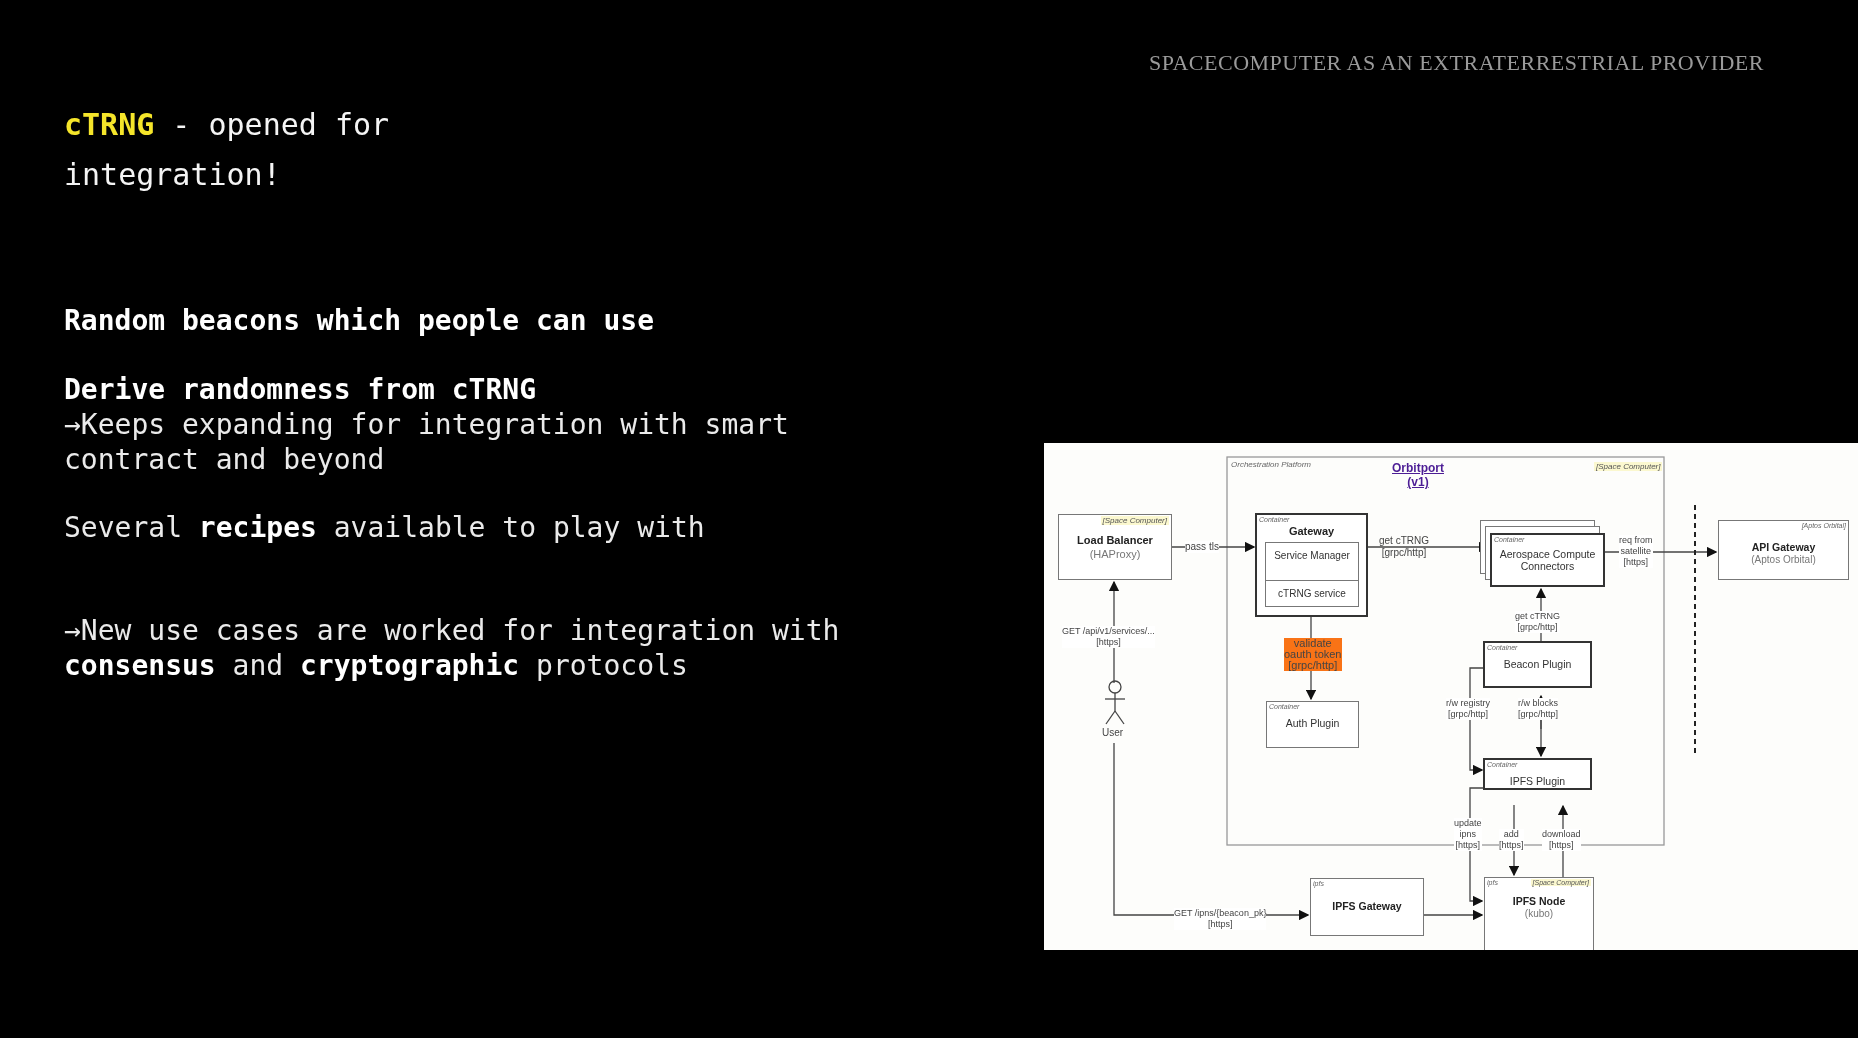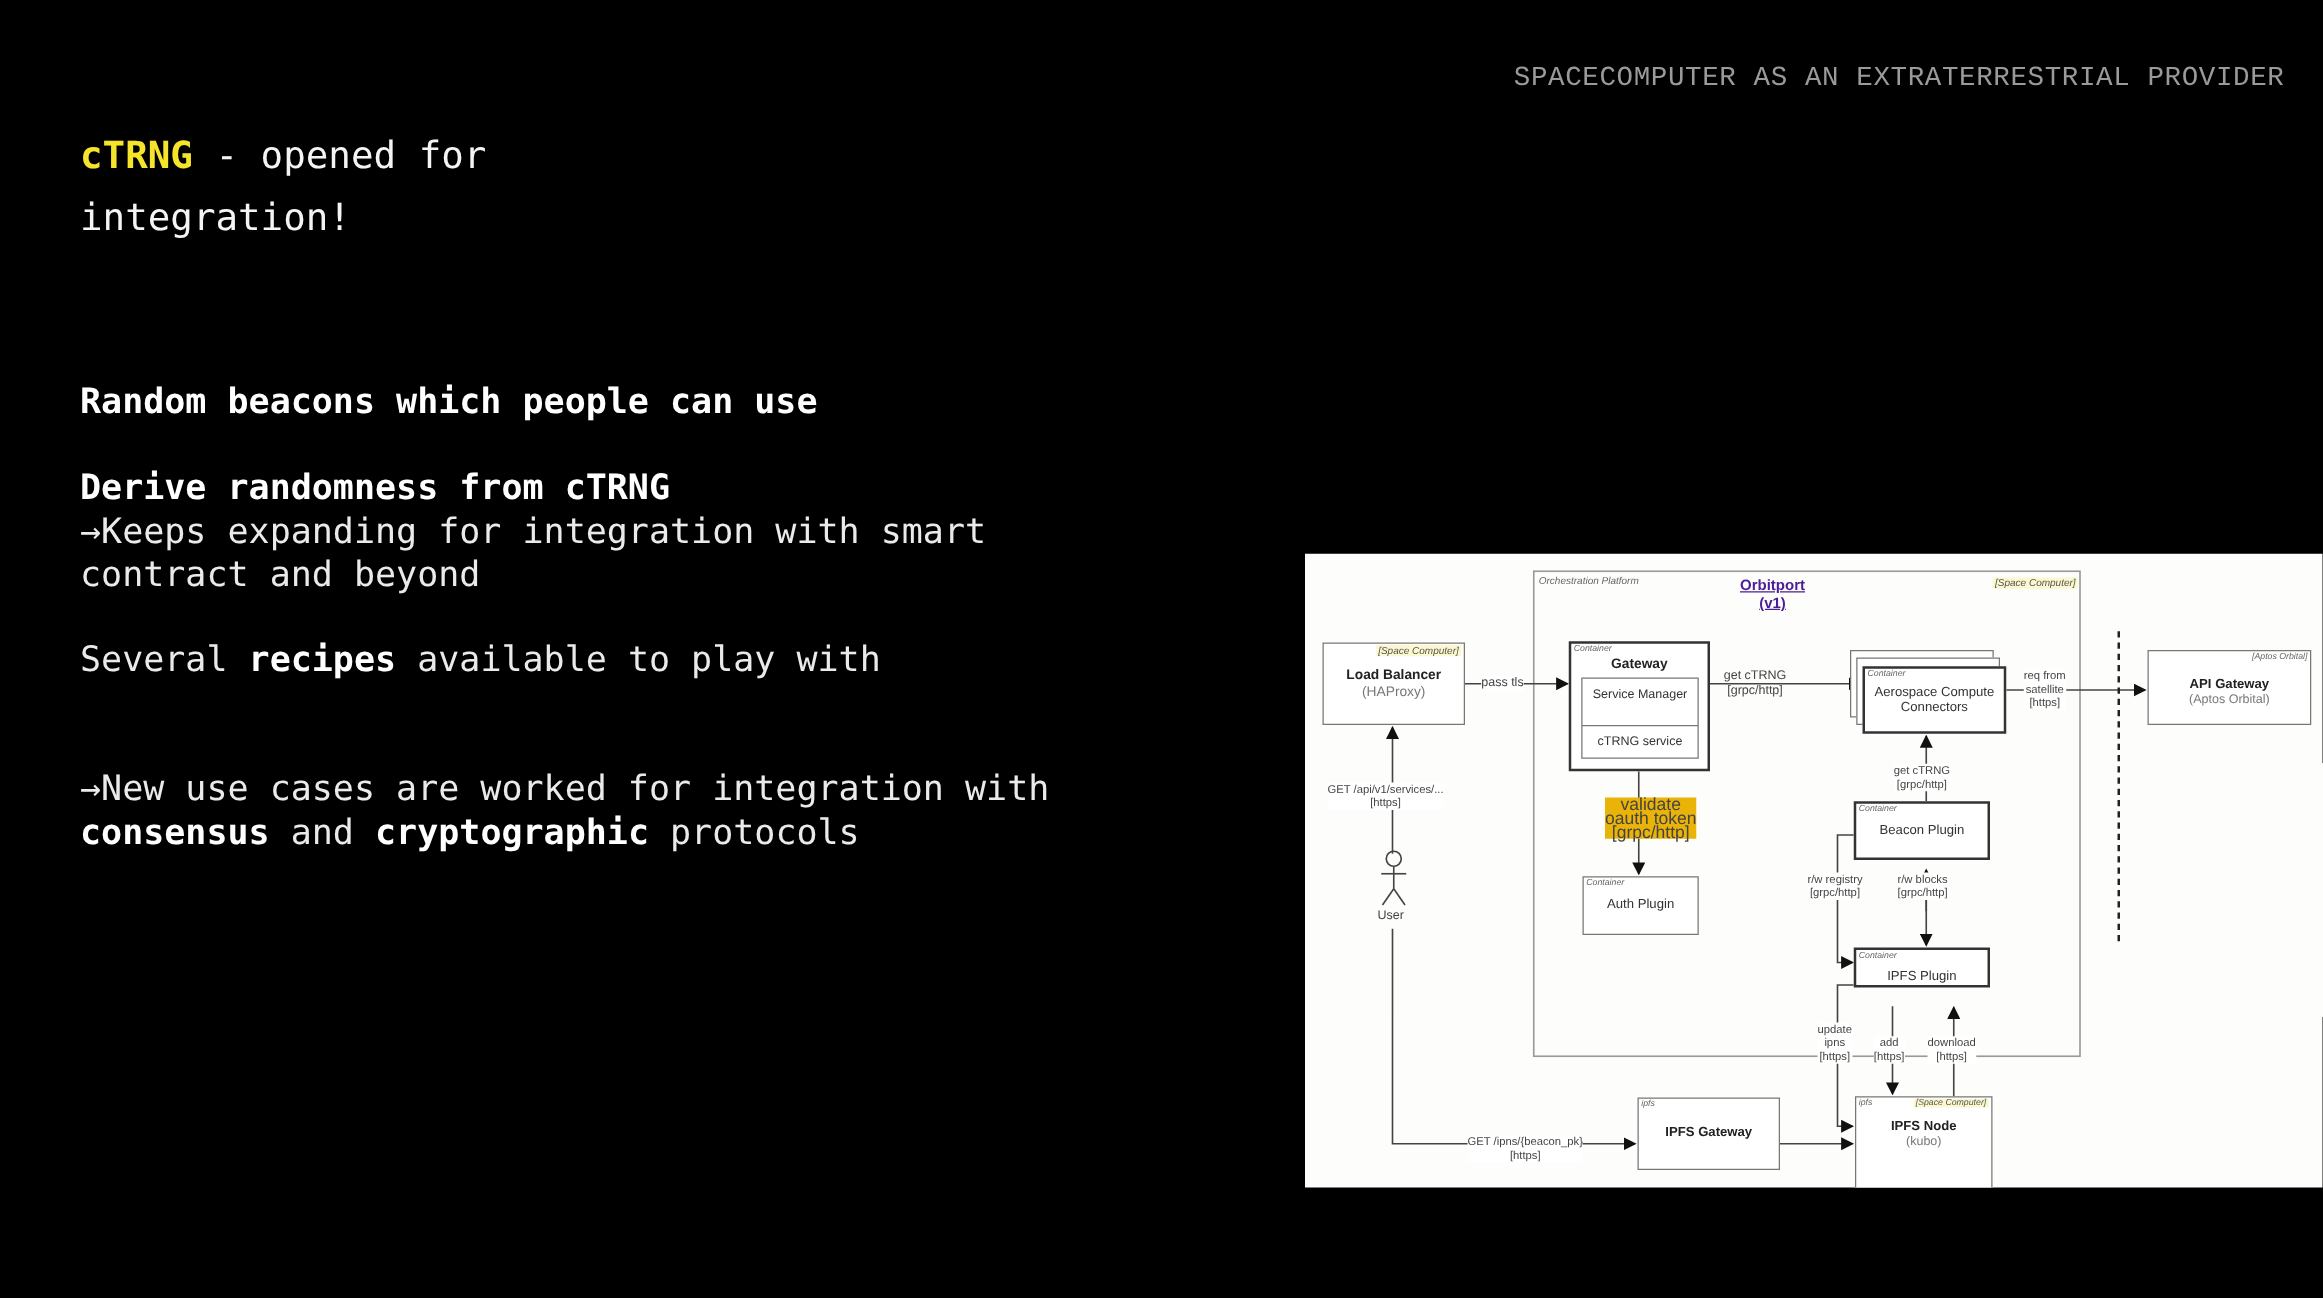--- a/index.html
+++ b/index.html
@@ -1,17 +1,17 @@
 <!DOCTYPE html>
 <html><head>
 <meta charset="utf-8">
 <style>
   html,body{margin:0;padding:0;background:#000;}
   body{width:1858px;height:1038px;position:relative;overflow:hidden;font-family:"DejaVu Sans Mono","Liberation Mono",monospace;color:#f2f2f2;}
-  .header{position:absolute;left:1211px;top:50px;font-size:22px;color:#9a9a9a;letter-spacing:0.5px;font-family:Liberation Mono, monospace;}
+  .header{position:absolute;left:1149px;top:50px;font-size:22px;color:#9a9a9a;letter-spacing:0.5px;font-family:Liberation Serif, serif;}
   .title{position:absolute;left:64px;top:100px;font-size:30px;line-height:50px;color:#f4f4f4;font-family:"DejaVu Sans Mono",monospace;}
   .title .hl{color:#f5e52a;font-weight:bold;}
   .body{position:absolute;left:64px;font-size:28px;line-height:35px;color:#eaeaea;font-family:"DejaVu Sans Mono",monospace;white-space:pre;}
   .b{font-weight:bold;color:#fff;}
   .panel{position:absolute;left:1044px;top:443px;width:814px;height:507px;background:#fdfdfb;overflow:hidden;font-family:"Liberation Sans",sans-serif;color:#333;}
   .panel svg{position:absolute;left:0;top:0;}
   .box{position:absolute;border:1.5px solid #777;background:#fff;box-sizing:border-box;}
   .box.dark{border:2px solid #333;}
   .tag{position:absolute;font-size:8px;font-style:italic;color:#666;}
   .tag.sc{background:#fbf8cf;color:#555;padding:0 2px;}
@@ -125,21 +125,21 @@
   <div class="box" style="left:674px;top:77px;width:131px;height:60px;">
     <div class="tag" style="right:2px;top:1px;font-size:7px;">[Aptos Orbital]</div>
     <div class="btitle" style="top:20px;font-size:10.5px;">API Gateway</div>
     <div class="bsub" style="top:33px;font-size:10px;">(Aptos Orbital)</div>
   </div>
 
   <div class="lbl" style="left:18px;top:183px;background:#fff;font-size:9px;line-height:11px;"><span>GET /api/v1/services/...</span><br><span>[https]</span></div>
 
   <div class="lbl" style="left:58px;top:284px;font-size:10px;">User</div>
 
-  <div class="lbl" style="left:240px;top:195px;background:#eab308;font-size:14px;line-height:11px;"><span>validate</span><br><span>oauth token</span><br><span>[grpc/http]</span></div>
+  <div class="lbl" style="left:240px;top:195px;background:#f97316;font-size:11px;line-height:11px;"><span>validate</span><br><span>oauth token</span><br><span>[grpc/http]</span></div>
 
   <div class="box" style="left:222px;top:258px;width:93px;height:47px;">
     <div class="tag" style="left:2px;top:1px;font-size:7px;">Container</div>
     <div class="bname" style="top:15px;font-size:10.5px;">Auth Plugin</div>
   </div>
 
   <div class="lbl" style="left:471px;top:168px;background:#fff;font-size:9px;line-height:11px;"><span>get cTRNG</span><br><span>[grpc/http]</span></div>
 
   <div class="box dark" style="left:439px;top:198px;width:109px;height:47px;">
     <div class="tag" style="left:2px;top:1px;font-size:7px;">Container</div>

